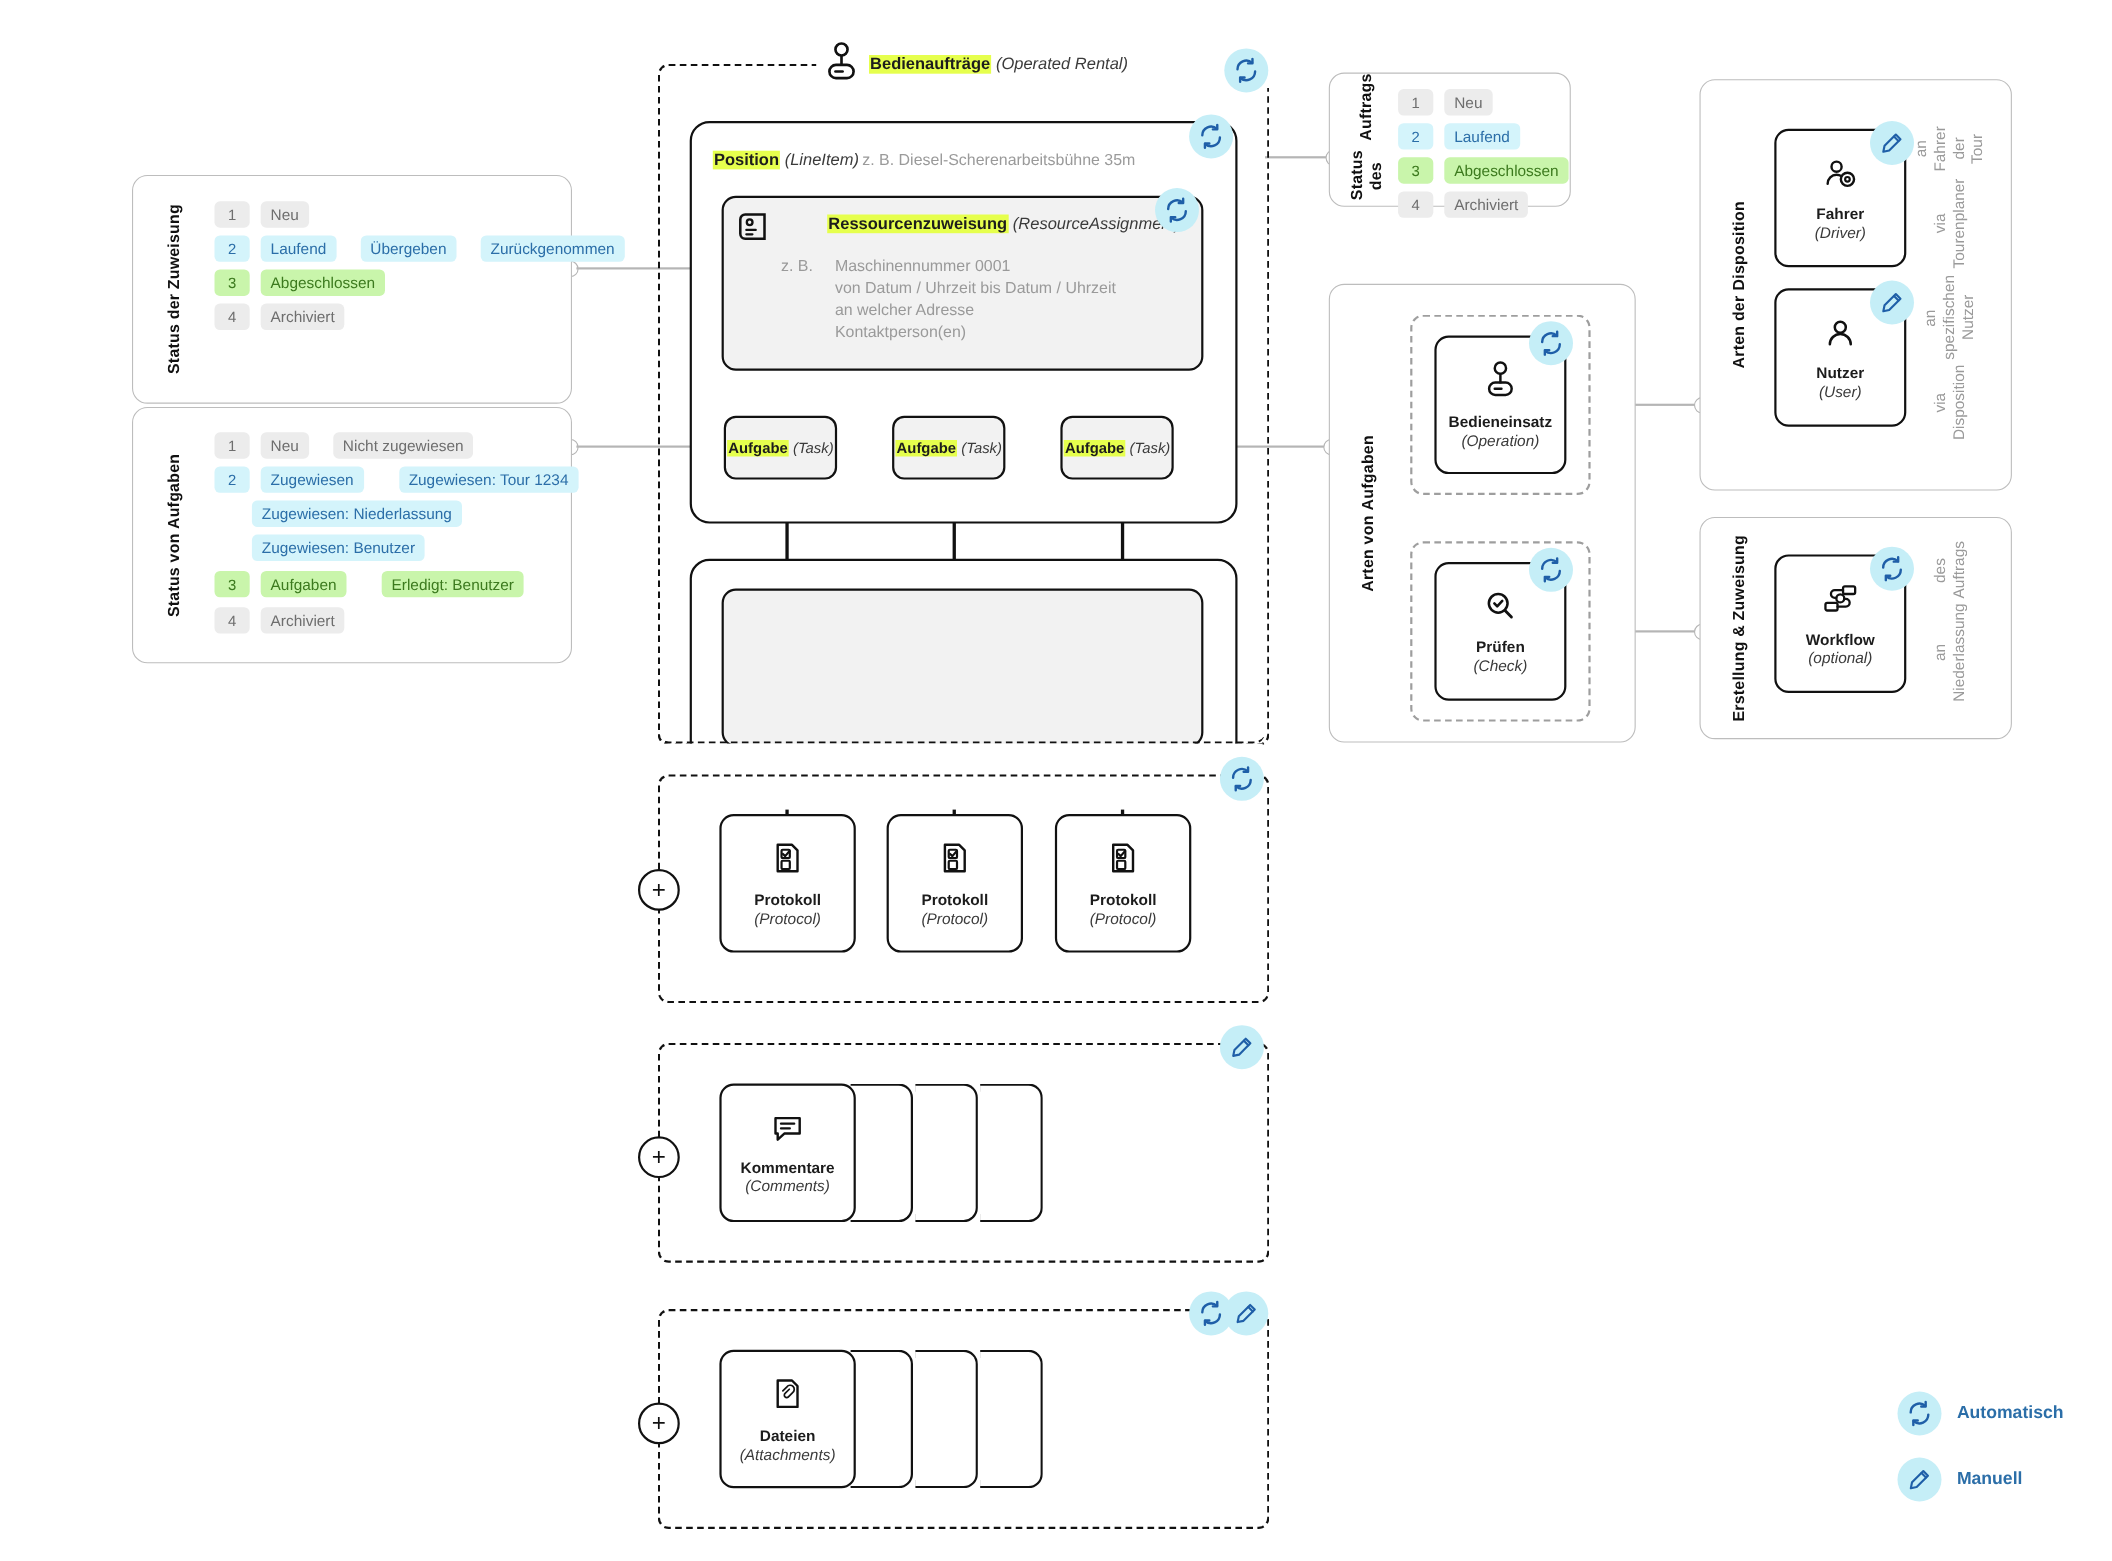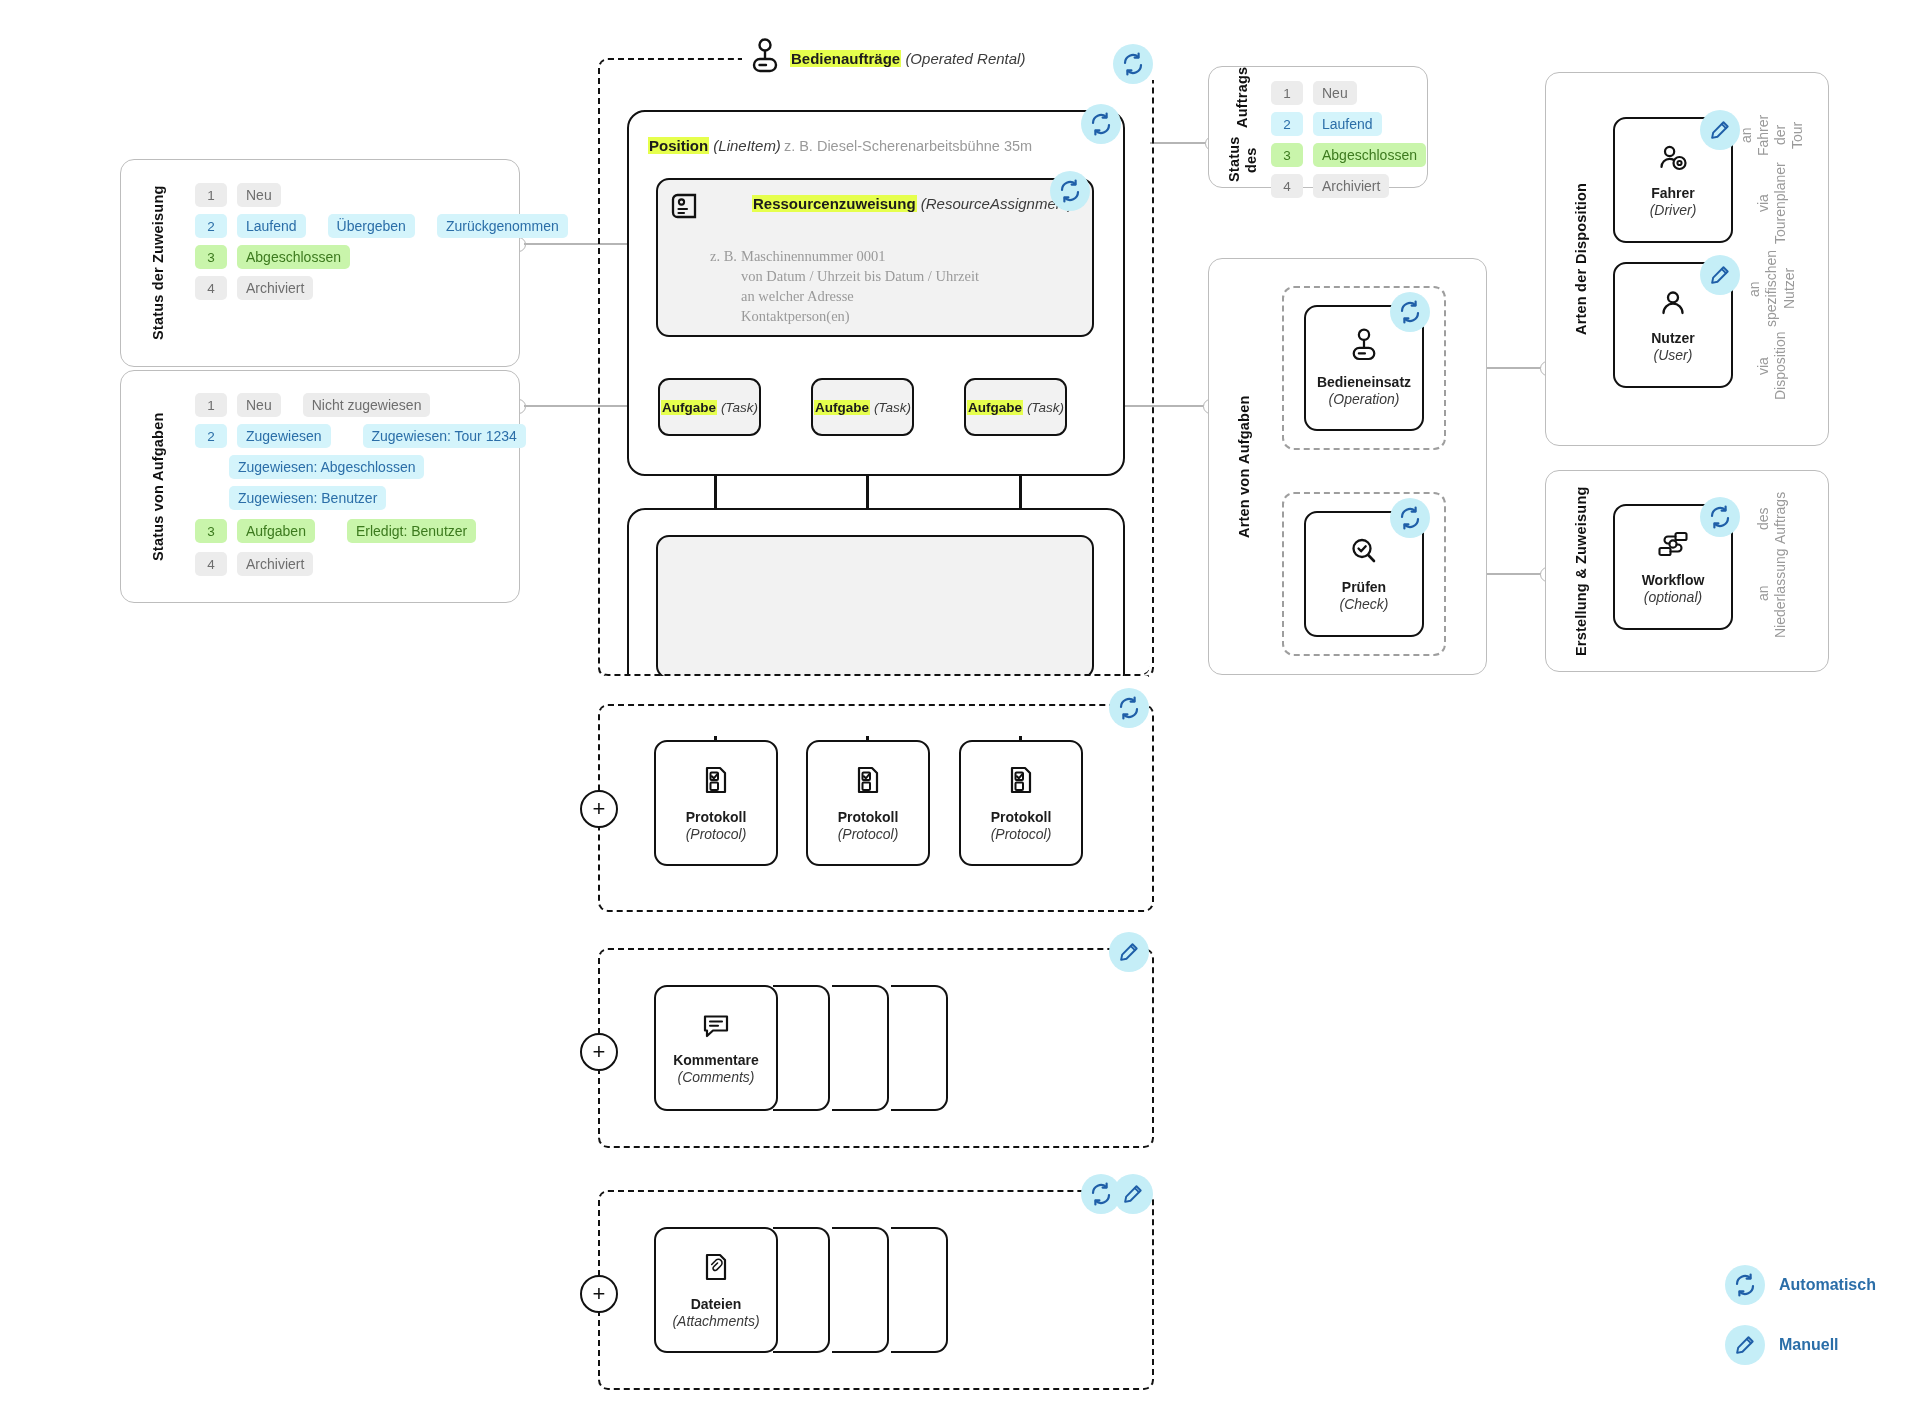--- a/index.html
+++ b/index.html
@@ -177,21 +177,21 @@
     <div class="num g-grey">1</div>
     <div class="chip g-grey">Neu</div>
     <div class="chip g-grey" style="margin-left:12px;">Nicht zugewiesen</div>
   </div>
   <div class="chiprow" style="left:74px;top:53px;">
     <div class="num g-blue">2</div>
     <div class="chip g-blue">Zugewiesen</div>
     <div class="chip g-blue" style="margin-left:22px;">Zugewiesen: Tour 1234</div>
   </div>
   <div class="chiprow" style="left:108px;top:84px;">
-    <div class="chip g-blue">Zugewiesen: Abgeschlossen</div>
+    <div class="chip g-blue">Zugewiesen: Niederlassung</div>
   </div>
   <div class="chiprow" style="left:108px;top:115px;">
     <div class="chip g-blue">Zugewiesen: Benutzer</div>
   </div>
   <div class="chiprow" style="left:74px;top:148px;">
     <div class="num g-green">3</div>
     <div class="chip g-green">Aufgaben</div>
     <div class="chip g-green" style="margin-left:22px;">Erledigt: Benutzer</div>
   </div>
   <div class="chiprow" style="left:74px;top:181px;">
@@ -225,21 +225,21 @@
   <span>
     <svg width="32" height="32" viewBox="0 0 32 32" fill="none">
       <path d="M5 9.5 a4.5 4.5 0 0 1 4.5 -4.5 H27 V27 H9.5 A4.5 4.5 0 0 1 5 22.5 Z" stroke="#111" stroke-width="2.3" stroke-linecap="round" fill="none" stroke-dasharray="0 0"></path>
       <circle cx="13.5" cy="12" r="2.6" stroke="#111" stroke-width="2.1"></circle>
       <line x1="10.5" y1="19" x2="19" y2="19" stroke="#111" stroke-width="2.1" stroke-linecap="round"></line>
       <line x1="10.5" y1="23" x2="16" y2="23" stroke="#111" stroke-width="2.1" stroke-linecap="round"></line>
     </svg>
   </span>
   <span class="boxtitle" style="padding-top:5px;padding-left:40px;"><span class="hl">Ressourcenzuweisung</span> <span class="ital">(ResourceAssignment)</span></span>
 </div>
-<div class="abs" style="left:710px;top:246px;display:flex;gap:4px;font-family:Liberation Serif, serif;">
+<div class="abs" style="left:710px;top:232px;display:flex;gap:20px;">
   <span class="egtext">z. B.</span>
   <span class="egtext">
     <span>Maschinennummer 0001</span><br>
     <span>von Datum / Uhrzeit bis Datum / Uhrzeit</span><br>
     <span>an welcher Adresse</span><br>
     <span>Kontaktperson(en)</span>
   </span>
 </div>
 
 <div class="taskbox" style="left:658px;top:378px;">

